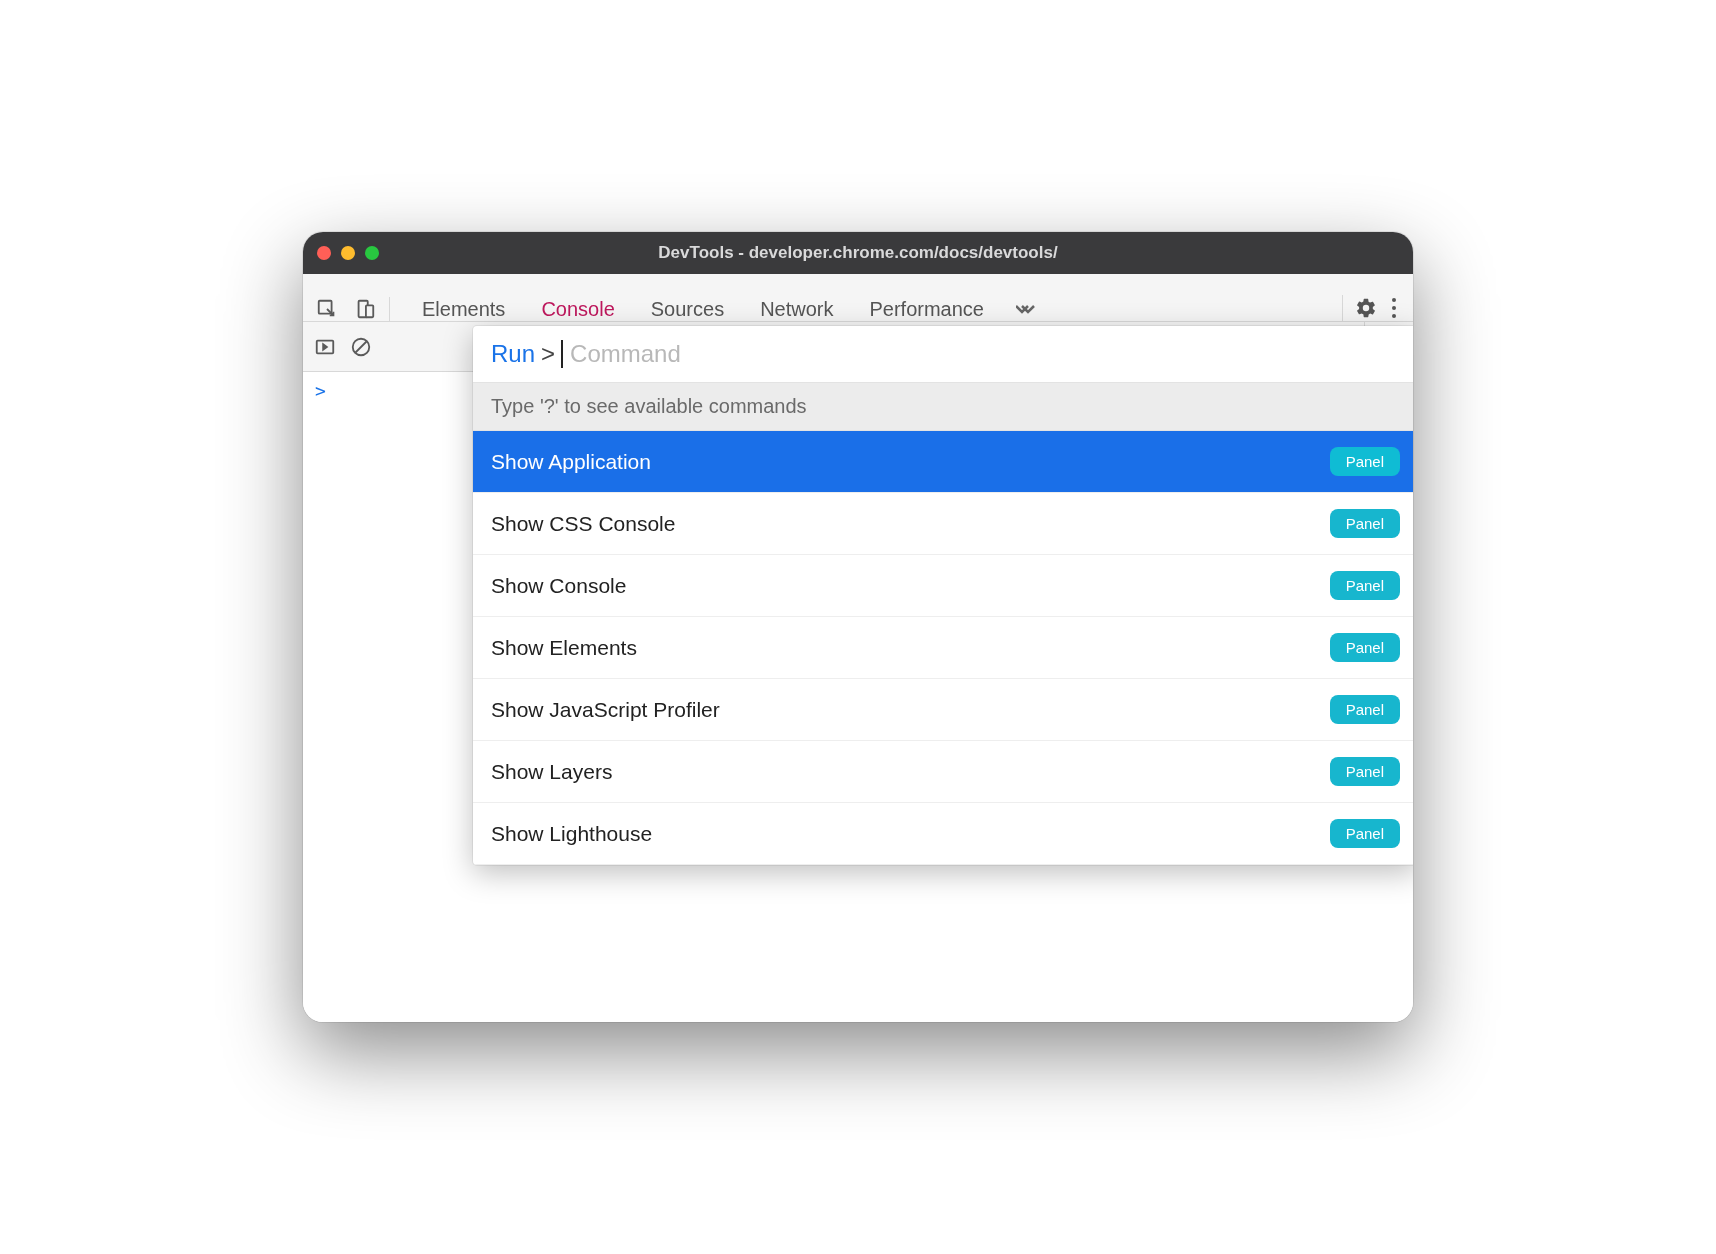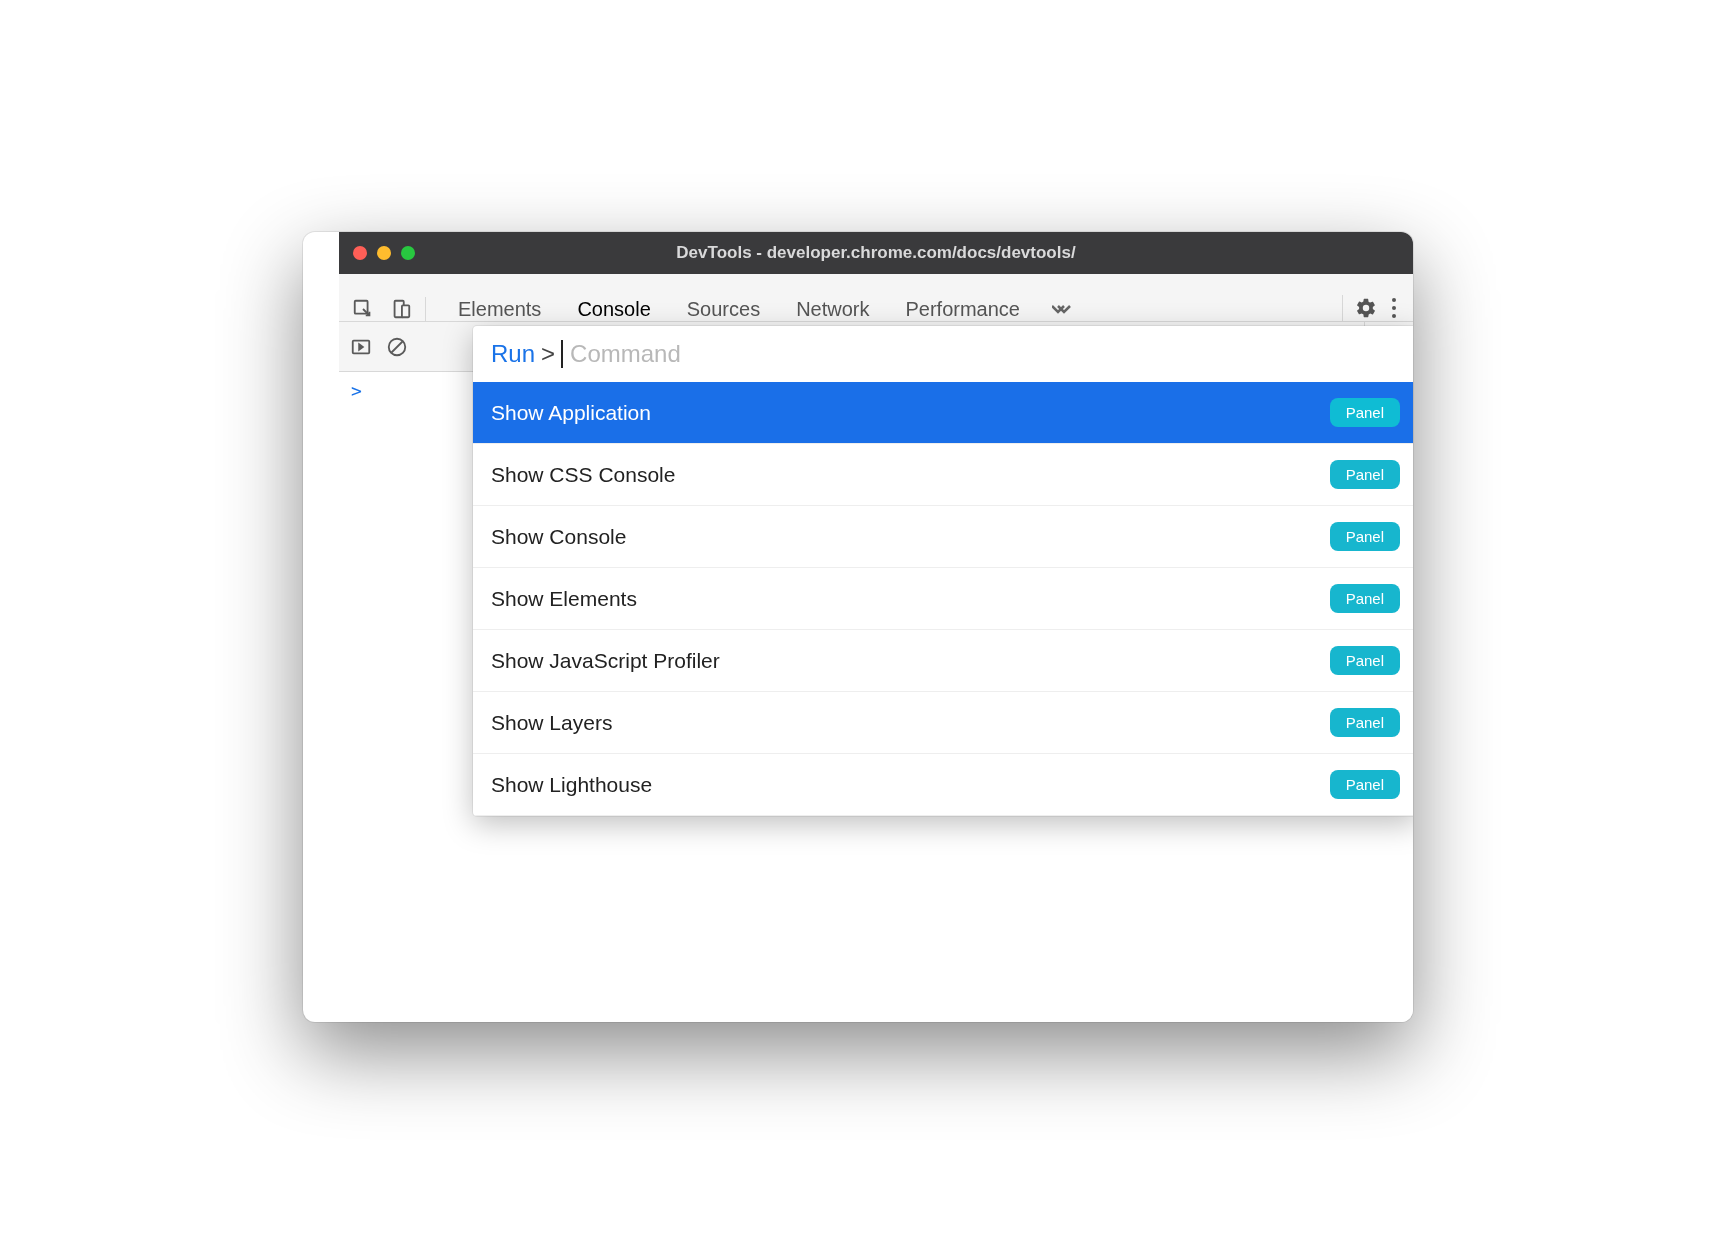--- a/index.html
+++ b/index.html
@@ -8,28 +8,27 @@
     background: #fff;
     width: 1716px;
     height: 1254px;
     display: flex;
     align-items: center;
     justify-content: center;
   }
   .window {
     width: 1110px;
     height: 790px;
-    border-radius: 12px;
+    border-radius: 20px;
     overflow: hidden;
     box-shadow: 0 30px 80px rgba(0,0,0,0.45), 0 0 0 1px rgba(0,0,0,0.08);
     background: #fff;
     position: relative;
     display: flex;
     flex-direction: column;
-    padding-left: 36px;
   }
   
   .titlebar {
     height: 42px;
     background: #3a3a3c;
     display: flex;
     align-items: center;
     padding: 0 14px;
     position: relative;
     flex-shrink: 0;
@@ -62,21 +61,21 @@
     width: 24px; height: 24px; display:flex; align-items:center; justify-content:center;
     color: #5a5a5a;
   }
   .tabs { display: flex; align-items: stretch; flex: 1; padding-left: 14px; gap: 0; }
   .tab {
     padding: 0 18px;
     display: flex; align-items: center;
     font-size: 20px; color: #555;
     cursor: pointer;
   }
-  .tab.active { color: #000000; font-weight: 500; }
+  .tab.active { color: #be185d; font-weight: 500; }
   .overflow-chevrons {
     display:flex; align-items:center; padding: 0 14px; color:#666; font-size:22px;
   }
   .toolbar-right {
     display: flex; align-items: center; gap: 6px; padding: 0 10px;
     border-left: 1px solid #d8d8d8;
   }
   .gear { width:26px; height:26px; color:#555; display:flex;align-items:center;justify-content:center; }
   .kebab { width:18px; display:flex; flex-direction:column; align-items:center; gap:4px; padding:0 6px;}
   .kebab span { width:4px; height:4px; background:#555; border-radius:50%; }
@@ -238,20 +237,21 @@
     <span class="console-prompt">&gt;</span>
   </div>
 
   <div class="command-menu">
     <div class="cm-input-row">
       <span class="cm-run">Run</span>
       <span class="cm-caret">&gt;</span>
       <span class="cm-cursor"></span>
       <span class="cm-placeholder">Command</span>
     </div>
+    <div class="cm-hint">Type '?' to see available commands</div>
     <div class="cm-list">
       <div class="cm-item selected">
         <span>Show Application</span>
         <span class="badge">Panel</span>
       </div>
       <div class="cm-item">
         <span>Show CSS Console</span>
         <span class="badge">Panel</span>
       </div>
       <div class="cm-item">

